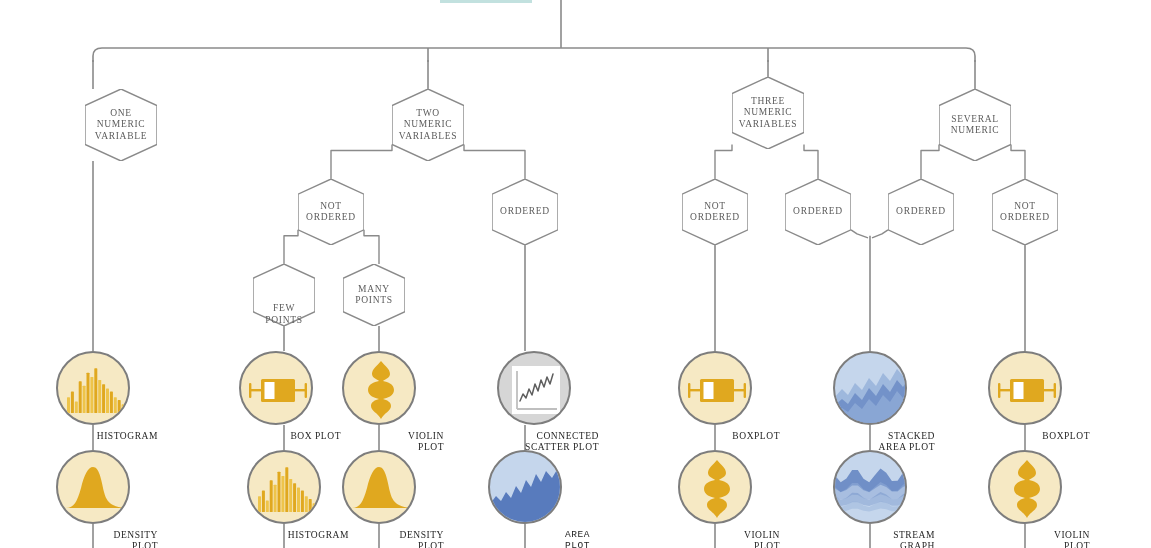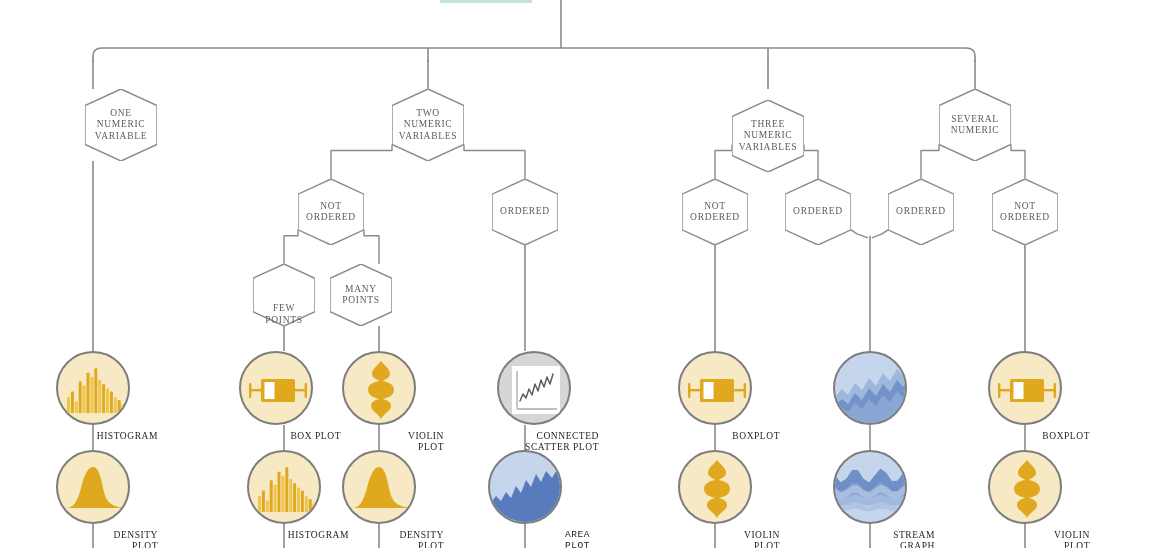--- a/index.html
+++ b/index.html
@@ -119,21 +119,21 @@
 Variable</div>
       </div>
       <div class="hex" style="left: 428px; top: 125px; width: 72px; height: 72px;">
         <svg width="72" height="72" viewBox="0 0 72 72">
           <polygon points="36,0 72,16.56 72,55.44 36,72 0,55.44 0,16.56" fill="#ffffff" stroke="#8a8a8a" stroke-width="1.4" stroke-linejoin="round"></polygon>
         </svg>
         <div class="htxt">Two
 Numeric
 Variables</div>
       </div>
-      <div class="hex" style="left: 768px; top: 136px; width: 72px; height: 72px;">
+      <div class="hex" style="left: 768px; top: 113px; width: 72px; height: 72px;">
         <svg width="72" height="72" viewBox="0 0 72 72">
           <polygon points="36,0 72,16.56 72,55.44 36,72 0,55.44 0,16.56" fill="#ffffff" stroke="#8a8a8a" stroke-width="1.4" stroke-linejoin="round"></polygon>
         </svg>
         <div class="htxt">Three
 Numeric
 Variables</div>
       </div>
       <div class="hex" style="left: 975px; top: 125px; width: 72px; height: 72px; align-items: center;">
         <svg width="72" height="72" viewBox="0 0 72 72">
           <polygon points="36,0 72,16.56 72,55.44 36,72 0,55.44 0,16.56" fill="#ffffff" stroke="#8a8a8a" stroke-width="1.4" stroke-linejoin="round"></polygon>
@@ -154,21 +154,21 @@
         </svg>
         <div class="htxt">Ordered</div>
       </div>
       <div class="hex" style="left: 284px; top: 295px; width: 62px; height: 62px; align-items: flex-end;">
         <svg width="62" height="62" viewBox="0 0 62 62">
           <polygon points="31,0 62,14.259999999999998 62,47.74 31,62 0,47.74 0,14.259999999999998" fill="#ffffff" stroke="#8a8a8a" stroke-width="1.4" stroke-linejoin="round"></polygon>
         </svg>
         <div class="htxt">Few
 Points</div>
       </div>
-      <div class="hex" style="left: 361px; top: 295px; width: 62px; height: 62px;">
+      <div class="hex" style="left: 374px; top: 295px; width: 62px; height: 62px;">
         <svg width="62" height="62" viewBox="0 0 62 62">
           <polygon points="31,0 62,14.259999999999998 62,47.74 31,62 0,47.74 0,14.259999999999998" fill="#ffffff" stroke="#8a8a8a" stroke-width="1.4" stroke-linejoin="round"></polygon>
         </svg>
         <div class="htxt">Many
 Points</div>
       </div>
       <div class="hex" style="left: 715px; top: 212px; width: 66px; height: 66px;">
         <svg width="66" height="66" viewBox="0 0 66 66">
           <polygon points="33,0 66,15.18 66,50.82 33,66 0,50.82 0,15.18" fill="#ffffff" stroke="#8a8a8a" stroke-width="1.4" stroke-linejoin="round"></polygon>
         </svg>
@@ -342,20 +342,22 @@
         <div class="disc blue">
           <svg width="74" height="74" viewBox="0 0 74 74">
       <path d="M0 44 L7 36 L13 42 L20 30 L27 37 L34 25 L41 33 L48 20
                L55 28 L62 16 L68 23 L74 14 L74 74 L0 74 Z" fill="#8facd7" opacity=".72"></path>
       <path d="M0 52 L7 46 L13 51 L20 40 L27 47 L34 35 L41 43 L48 31
                L55 39 L62 27 L68 34 L74 25 L74 74 L0 74 Z" fill="#587bbd" opacity=".62"></path>
       <path d="M0 60 L7 55 L13 59 L20 50 L27 56 L34 46 L41 53 L48 42
                L55 49 L62 38 L68 45 L74 37 L74 74 L0 74 Z" fill="#8facd7" opacity=".78"></path>
     </svg>
         </div>
+        <div class="cap">Stacked
+Area Plot</div>
       </div>
       <div class="leaf" style="left: 870px; top: 487px; width: 74px; height: 74px;">
         <div class="disc blue">
           <svg width="74" height="74" viewBox="0 0 74 74">
       <path d="M 0 23.5 L 0.0 23.5 L 5.7 30.3 L 11.4 26.5 L 17.1 18.0 L 22.8 18.1 L 28.5 26.7 L 34.2 30.3 L 39.8 23.3 L 45.5 16.6 L 51.2 20.7 L 56.9 29.1 L 62.6 28.8 L 68.3 20.2 L 74.0 16.8 L 74.0 32.8 L 68.3 34.7 L 62.6 39.4 L 56.9 39.6 L 51.2 34.9 L 45.5 32.7 L 39.8 36.4 L 34.2 40.2 L 28.5 38.2 L 22.8 33.5 L 17.1 33.5 L 11.4 38.1 L 5.7 40.3 L 0.0 36.5 Z" fill="#587bbd" opacity="0.78"></path>
       <path d="M 0 35 L 0.0 35.0 L 5.7 39.9 L 11.4 37.1 L 17.1 31.1 L 22.8 31.1 L 28.5 37.3 L 34.2 39.8 L 39.8 34.9 L 45.5 30.1 L 51.2 33.0 L 56.9 39.0 L 62.6 38.8 L 68.3 32.6 L 74.0 30.2 L 74.0 42.4 L 68.3 43.7 L 62.6 47.1 L 56.9 47.2 L 51.2 43.9 L 45.5 42.3 L 39.8 44.9 L 34.2 47.7 L 28.5 46.2 L 22.8 42.9 L 17.1 42.8 L 11.4 46.2 L 5.7 47.7 L 0.0 45.0 Z" fill="#8facd7" opacity="0.55"></path>
       <path d="M 0 44 L 0.0 44.0 L 5.7 47.9 L 11.4 45.7 L 17.1 40.8 L 22.8 40.9 L 28.5 45.8 L 34.2 47.9 L 39.8 43.9 L 45.5 40.1 L 51.2 42.4 L 56.9 47.2 L 62.6 47.0 L 68.3 42.1 L 74.0 40.1 L 74.0 49.9 L 68.3 51.0 L 62.6 53.7 L 56.9 53.8 L 51.2 51.1 L 45.5 49.8 L 39.8 51.9 L 34.2 54.1 L 28.5 53.0 L 22.8 50.3 L 17.1 50.3 L 11.4 52.9 L 5.7 54.1 L 0.0 52.0 Z" fill="#587bbd" opacity="0.32"></path>
       <path d="M 0 52 L 0.0 52.0 L 5.7 54.9 L 11.4 53.3 L 17.1 49.6 L 22.8 49.7 L 28.5 53.4 L 34.2 54.9 L 39.8 51.9 L 45.5 49.1 L 51.2 50.8 L 56.9 54.4 L 62.6 54.3 L 68.3 50.6 L 74.0 49.1 L 74.0 56.4 L 68.3 57.2 L 62.6 59.2 L 56.9 59.3 L 51.2 57.3 L 45.5 56.4 L 39.8 58.0 L 34.2 59.6 L 28.5 58.7 L 22.8 56.7 L 17.1 56.7 L 11.4 58.7 L 5.7 59.6 L 0.0 58.0 Z" fill="#8facd7" opacity="0.4"></path>
     </svg>
         </div>

